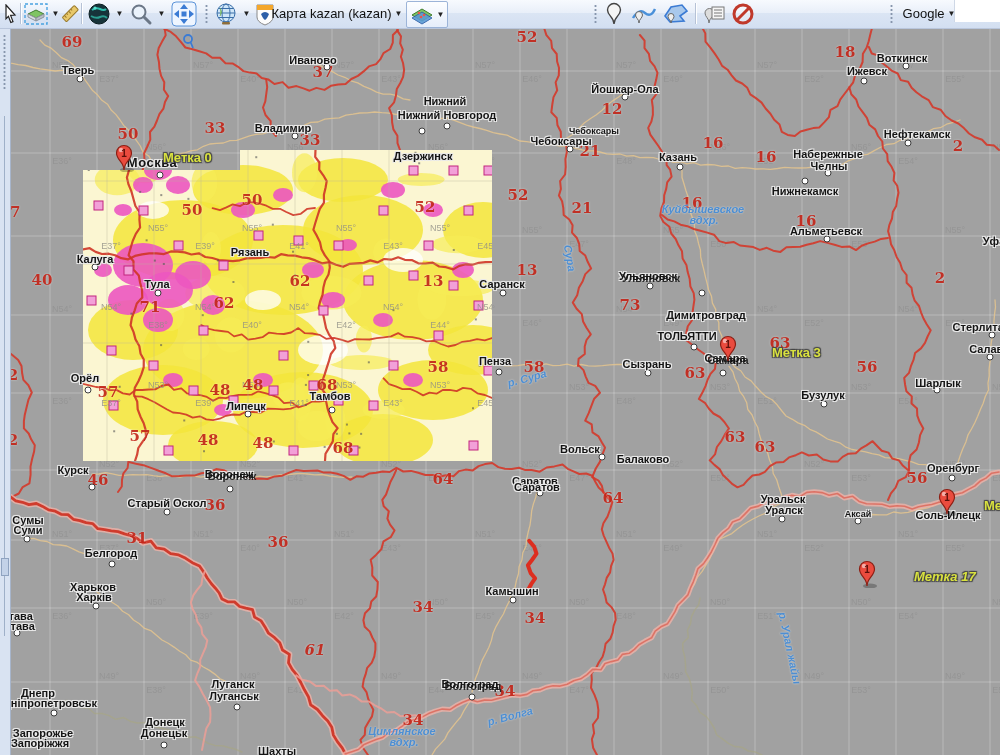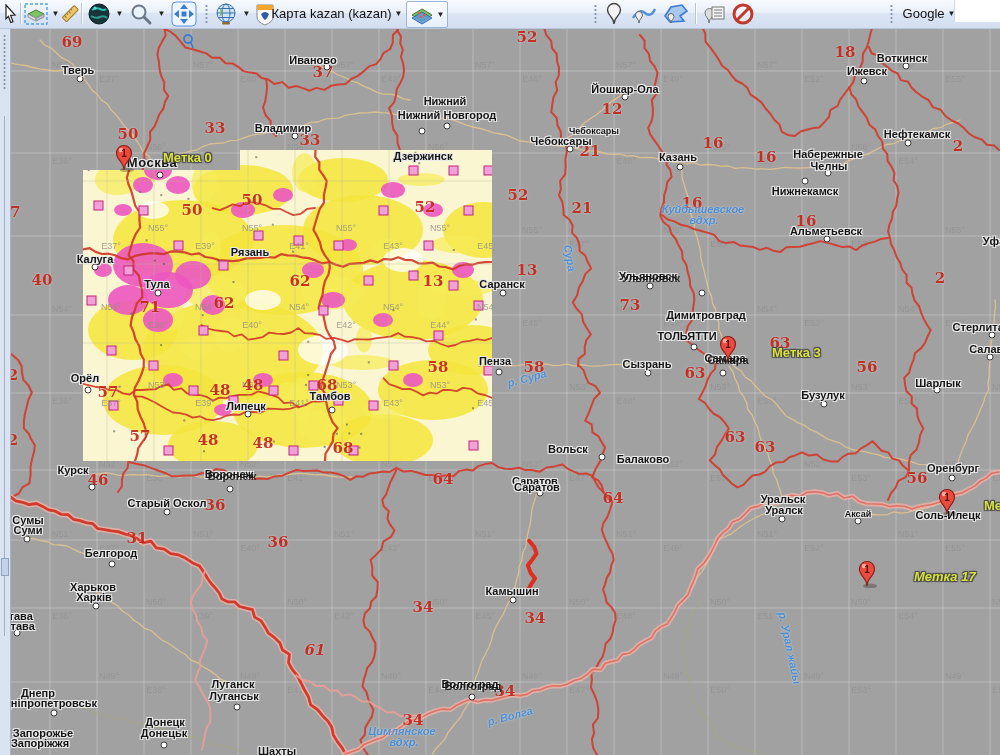--- a/index.html
+++ b/index.html
@@ -763,21 +763,21 @@
         <div class="city c2" style="left: 40px; top: 743px;">Запоріжжя</div>
         <div class="city c2" style="left: 233px; top: 684px;">Луганск</div>
         <div class="city c2" style="left: 234px; top: 696px;">Луганськ</div>
         <div class="city c2" style="left: 165px; top: 722px;">Донецк</div>
         <div class="city c2" style="left: 164px; top: 733px;">Донецьк</div>
         <div class="city c2" style="left: 277px; top: 751px;">Шахты</div>
         <div class="city c2" style="left: 512px; top: 591px;">Камышин</div>
         <div class="city c2 dbl" style="left: 470px; top: 684px;">Волгоград</div>
         <div class="city c2" style="left: 535px; top: 481px;">Саратов</div>
         <div class="city c2" style="left: 537px; top: 487px;">Саратов</div>
-        <div class="city c2" style="left: 568px; top: 449px; text-align: center;">Вольск</div>
+        <div class="city c2" style="left: 580px; top: 449px; text-align: center;">Вольск</div>
         <div class="city c2" style="left: 643px; top: 459px;">Балаково</div>
         <div class="city c2" style="left: 502px; top: 284px;">Саранск</div>
         <div class="city c2" style="left: 495px; top: 361px;">Пенза</div>
         <div class="city c2 dbl" style="left: 648px; top: 276px;">Ульяновск</div>
         <div class="city c2" style="left: 706px; top: 303px; margin-top: 12px;">Димитровград</div>
         <div class="city c2" style="left: 687px; top: 336px;">ТОЛЬЯТТИ</div>
         <div class="city c2" style="left: 647px; top: 364px;">Сызрань</div>
         <div class="city c2 dbl" style="left: 725px; top: 358px;">Самара</div>
         <div class="city c2" style="left: 823px; top: 395px;">Бузулук</div>
         <div class="city c2" style="left: 938px; top: 383px;">Шарлык</div>

